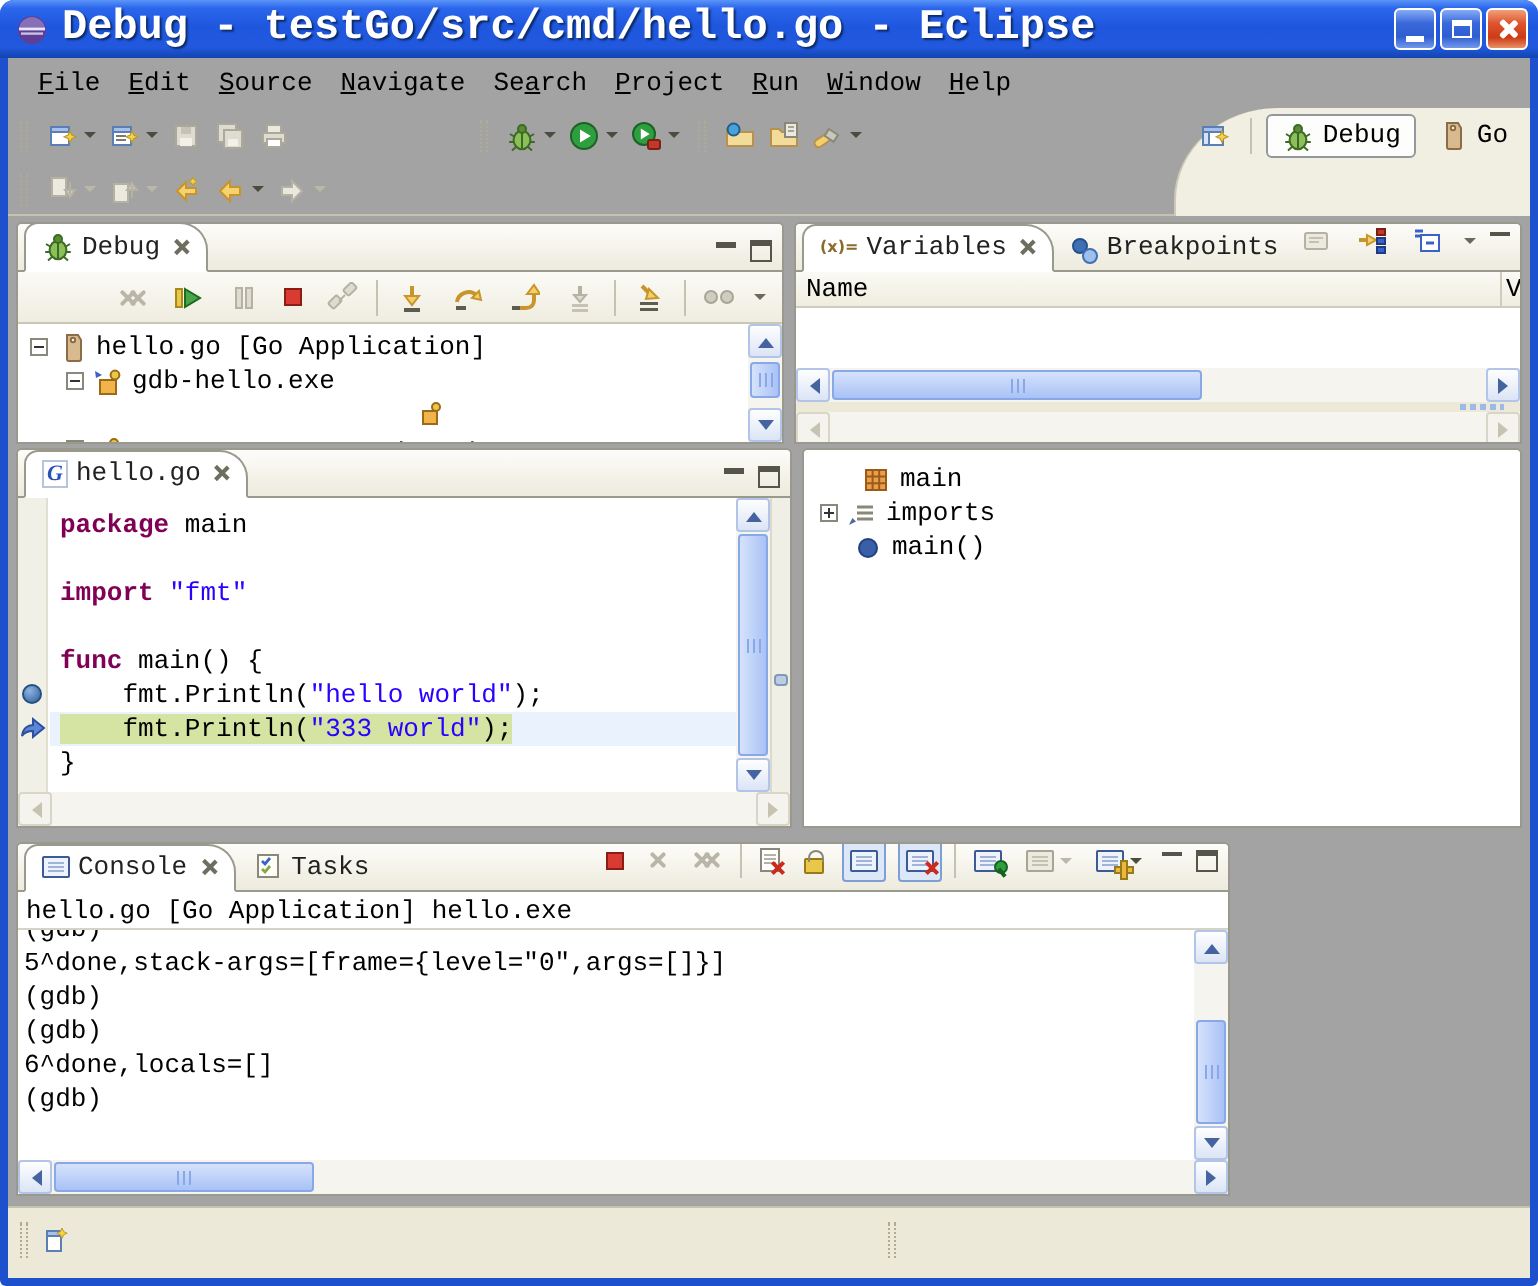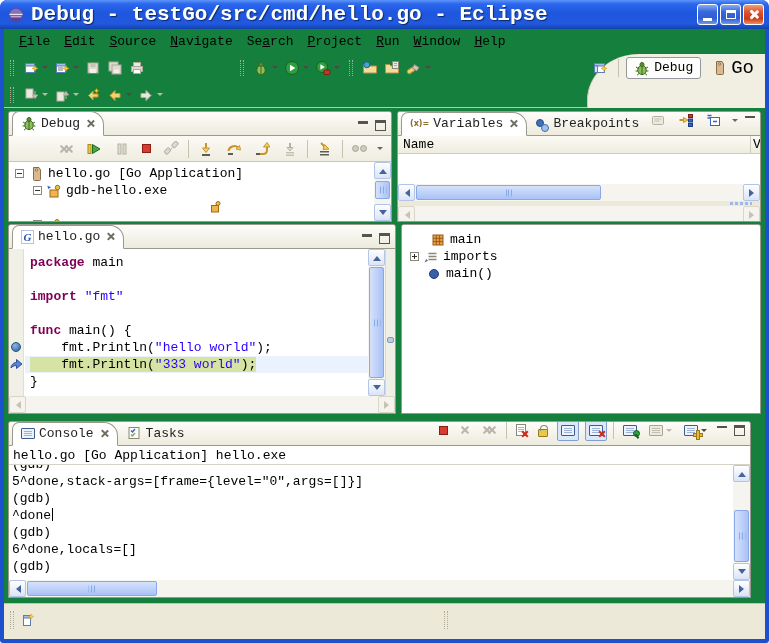--- a/index.html
+++ b/index.html
@@ -10,39 +10,39 @@
 .titletext{color:#fff;font-weight:bold;font-size:21px;margin-left:7px;white-space:nowrap;text-shadow:1px 1px 1px #0c2a66;}
 .winbtns{margin-left:auto;display:flex;gap:2px;}
 .winbtn{width:21px;height:21px;border:1px solid #fff;border-radius:3px;display:flex;align-items:center;justify-content:center;background:linear-gradient(180deg,#86abf7 0%,#3968da 35%,#2f5ed2 70%,#7198ea 100%);}
 .winbtn.close{background:linear-gradient(180deg,#f0a078 0%,#dd5530 35%,#cd3a14 72%,#e89068 100%);}
 .g-min{width:9px;height:3px;background:#fff;margin-top:9px;}
 .g-max{width:10px;height:9px;border:1px solid #fff;border-top:3px solid #fff;}
 .g-close{position:relative;width:11px;height:11px;}
 .g-close::before,.g-close::after{content:'';position:absolute;left:4.5px;top:0;width:2.5px;height:11px;background:#fff;border-radius:1px;}
 .g-close::before{transform:rotate(45deg);} .g-close::after{transform:rotate(-45deg);}
 
-.client{position:absolute;left:4px;right:4px;top:29px;bottom:4px;background:#15803d;overflow:hidden;}
+.client{position:absolute;left:4px;right:4px;top:29px;bottom:4px;background:#a3a3a3;overflow:hidden;}
 .menubar{position:absolute;left:0;right:0;top:0;height:25px;display:flex;align-items:center;padding-left:8px;font-size:13px;color:#000;}
 .menu-item{padding:2px 7px;cursor:default;}
 
 .toolbar{position:absolute;left:0;right:0;top:25px;height:54px;border-bottom:1px solid #c6c2b0;}
 .curve{position:absolute;right:0;top:0;width:178px;height:54px;background:#f1efe2;border-left:1px solid #cdc9b6;border-top-left-radius:52px 46px;}
 .tb-row{position:absolute;left:0;right:0;height:27px;display:flex;align-items:center;}
 .r1{top:0;} .r2{top:27px;}
 .handle{width:4px;height:16px;border-left:1px dotted #aeaa96;border-right:1px dotted #aeaa96;margin:0 6px;flex:none;}
 .tbtn{height:22px;display:flex;align-items:center;justify-content:center;gap:2px;padding:0 3px;flex:none;}
 .dd{width:0;height:0;border-left:3px solid transparent;border-right:3px solid transparent;border-top:3px solid #4b4b40;margin-left:1px;flex:none;}
 .dd.dis{border-top-color:#bcb8a8;}
 .i16{width:16px;height:16px;display:inline-flex;align-items:center;justify-content:center;flex:none;}
 .i16 svg{width:16px;height:16px;display:block;}
 .spacer95{width:86px;flex:none;}
 .persp{position:absolute;right:8px;top:0;height:27px;display:flex;align-items:center;gap:7px;z-index:3;}
 .vsep{width:1px;height:18px;background:#c5c2b0;}
 .chip{display:flex;align-items:center;gap:4px;border:1px solid #94979b;background:#fdfdfb;border-radius:3px;padding:2px 7px;font-size:13px;}
-.persp-flat{display:flex;align-items:center;gap:4px;font-size:19px;padding:2px 3px;}
+.persp-flat{display:flex;align-items:center;gap:4px;font-size:13px;padding:2px 3px;}
 
 .view{position:absolute;border:1px solid #999a8d;border-radius:3px 3px 0 0;background:#f1efe4;display:flex;flex-direction:column;overflow:hidden;}
 .tabbar{position:relative;height:24px;display:flex;align-items:flex-end;background:linear-gradient(180deg,#fdfcf9,#edebdd);border-bottom:1px solid #999a8d;flex:none;}
 .tab{display:flex;align-items:center;gap:4px;font-size:13px;padding:3px 8px 4px 8px;color:#222;white-space:nowrap;}
 .tab.sel{background:#fff;border:1px solid #999a8d;border-bottom:1px solid #fff;border-radius:7px 14px 0 0;margin:0 0 -1px 3px;position:relative;z-index:2;}
 .tclose{position:relative;width:9px;height:9px;margin-left:2px;}
 .tclose::before,.tclose::after{content:'';position:absolute;left:4px;top:0;width:1.5px;height:9px;background:#6d6d60;}
 .tclose::before{transform:rotate(45deg);} .tclose::after{transform:rotate(-45deg);}
 .view-tools{margin-left:auto;display:flex;align-items:center;gap:6px;padding:0 5px 4px 0;}
 .vmin{width:12px;height:11px;position:relative;}
@@ -675,21 +675,21 @@
                 <svg viewBox="0 0 16 16">
                   <circle cx="8" cy="8" r="4.5" fill="#3a5fa8" stroke="#20407e"></circle>
                 </svg>
               </span>
               <span>main()</span>
             </div>
         </div>
       </div>
     </div>
 
-    <div class="view" style="left:4px;top:392px;width:743px;height:177px;">
+    <div class="view" style="left:4px;top:392px;width:607px;height:177px;">
       <div class="tabbar">
         <span class="tab sel">
             <span class="mc"></span>
             <span>Console</span>
             <span class="tclose"></span>
           </span>
         <span class="tab">
             <span class="i16">
               <svg viewBox="0 0 16 16">
                 <rect x="3" y="2.5" width="10" height="11" fill="#fdfdf8" stroke="#8a8878"></rect>
@@ -750,21 +750,20 @@
         </span>
       </div>
       <div class="con-header">
           <span>hello.go [Go Application] hello.exe</span>
         </div>
       <div class="con-body">
         <div class="con-text">
           <div class="con-line first"><span>(gdb)</span></div>
           <div class="con-line"><span>5^done,stack-args=[frame={level="0",args=[]}]</span></div>
           <div class="con-line"><span>(gdb)</span></div>
-          <div class="con-line"><span>^done</span><span class="caret"></span></div>
           <div class="con-line"><span>(gdb)</span></div>
           <div class="con-line"><span>6^done,locals=[]</span></div>
           <div class="con-line"><span>(gdb)</span></div>
         </div>
         <div class="sb" style="right:0;top:0;bottom:0;width:17px;">
           <span class="ar" style="top:0;left:0;">
               <span class="tu"></span>
             </span>
           <span class="th" style="left:1px;right:1px;bottom:18px;height:52px;"></span>
           <span class="ar" style="bottom:0;left:0;">

